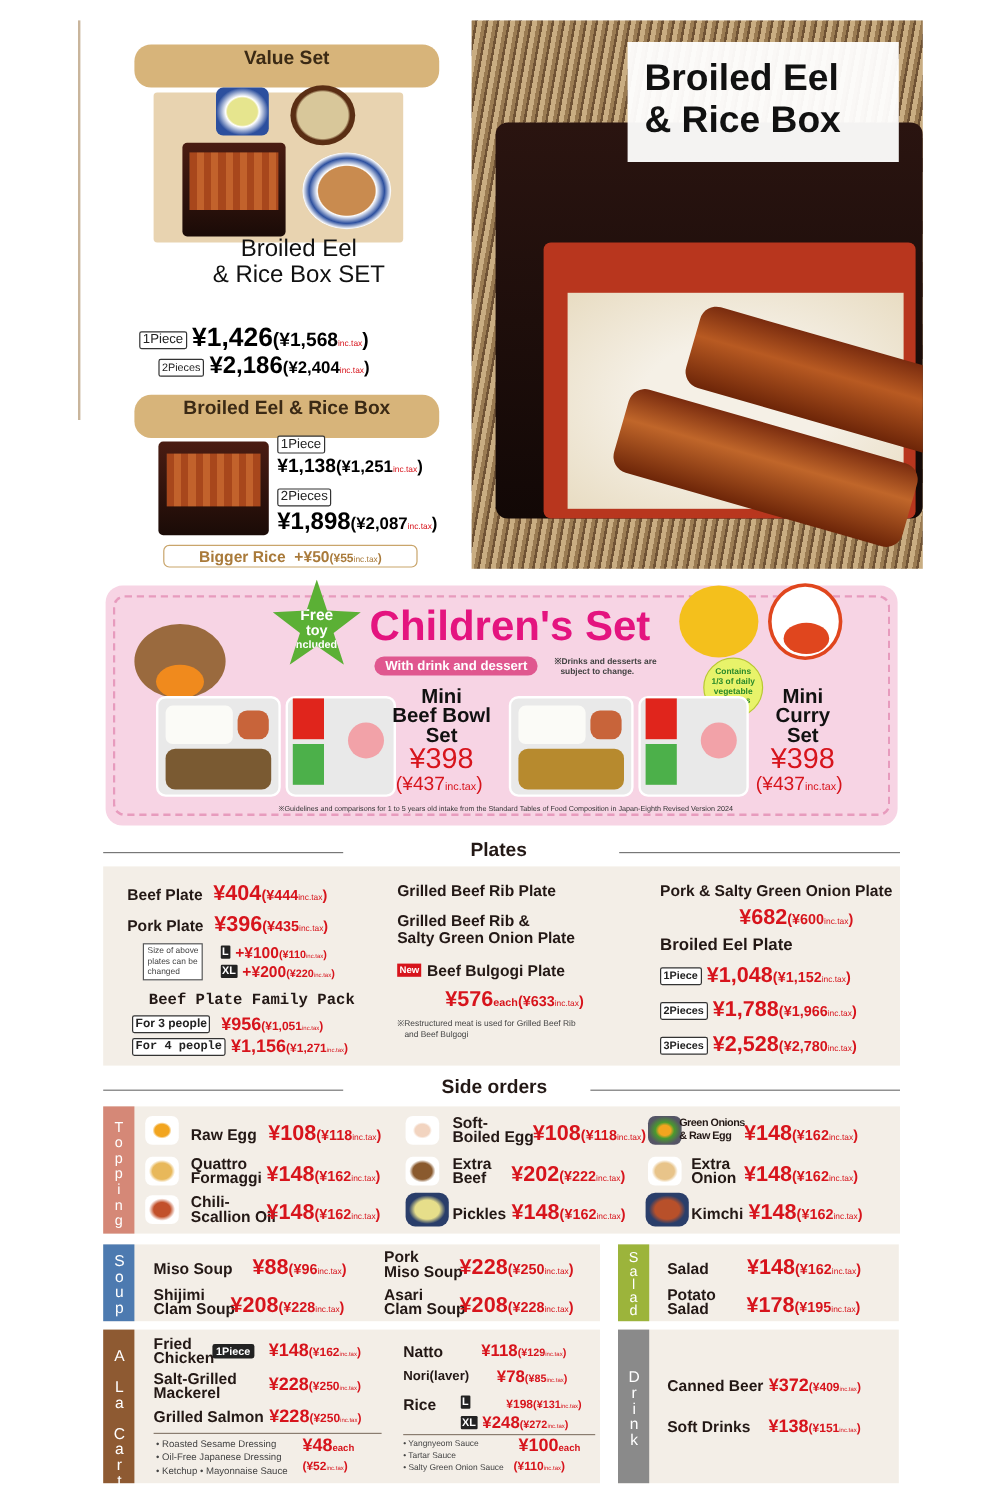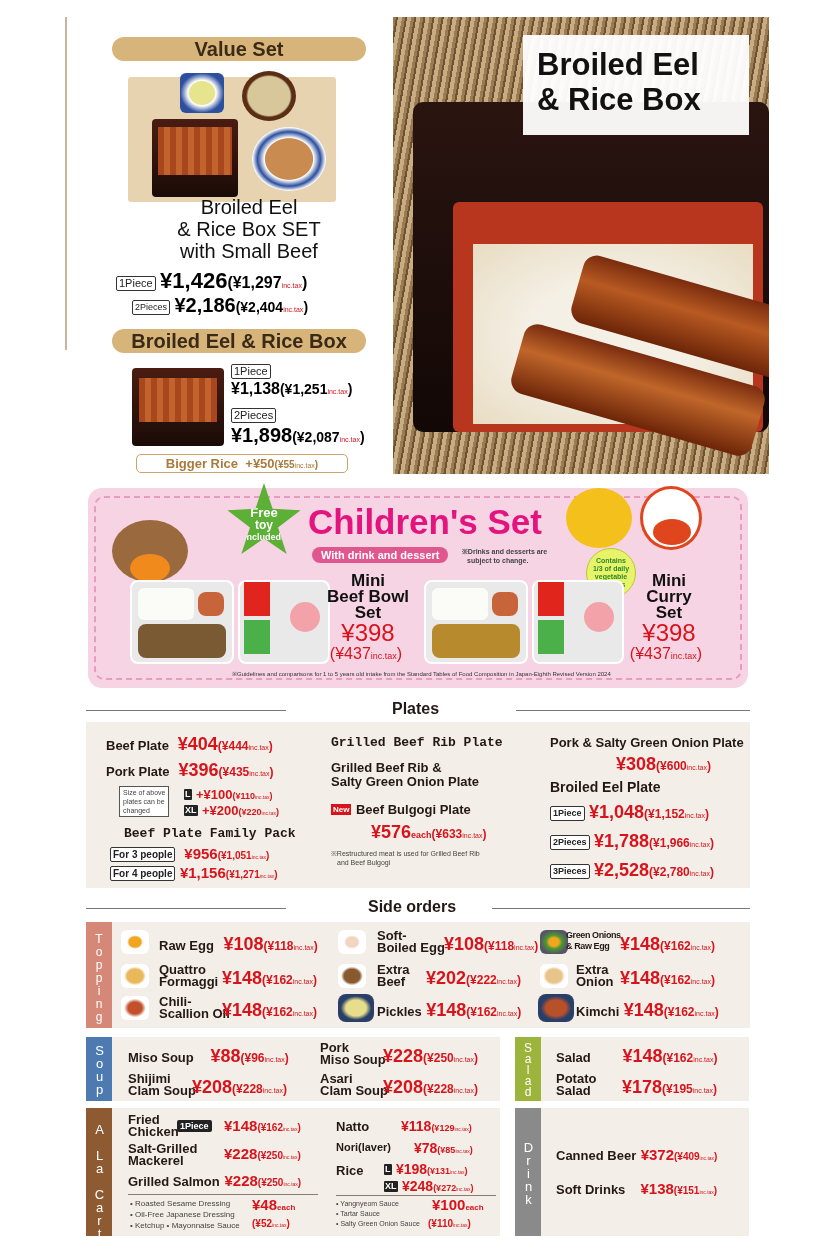--- a/index.html
+++ b/index.html
@@ -1,19 +1,19 @@
 <!DOCTYPE html>
 <html><head>
 <meta charset="utf-8">
 <style>
 *{box-sizing:border-box;margin:0;padding:0}
 body{width:835px;height:1255px;background:#fff;font-family:"Liberation Sans",sans-serif;color:#231815;position:relative;overflow:hidden}
 .abs{position:absolute}
 .vline{left:65px;top:17px;width:2px;height:333px;background:#c9b59c}
-.pill{background:#d7b47a;border-radius:14px;text-align:center;font-weight:bold;font-size:20px;color:#3b2a15;height:24px;line-height:24px}
+.pill{background:#d7b47a;border-radius:14px;text-align:center;font-weight:bold;font-size:16px;color:#3b2a15;height:36px;line-height:24px}
 .red{color:#d7141c}
 .price{color:#000000;font-weight:bold}
 .inc{font-size:7px;font-weight:normal}
 .tag{display:inline-block;border:1px solid #333;border-radius:2px;font-size:11px;padding:0 2px;line-height:13px;color:#222;background:#fff;vertical-align:middle}
 .tray{background:#e8d3b0;border-radius:3px}
 .box{background:linear-gradient(#4a1c12,#1a0b07);border-radius:4px}
 .eelfill{background:repeating-linear-gradient(90deg,#a8471c 0 6px,#c2622c 6px 12px)}
 .bowl-blue{border-radius:50%;background:radial-gradient(#c98b4f 45%,#fff 47%,#2c4f9e 60%,#fff 70%,#2c4f9e 80%)}
 .miso{border-radius:50%;background:radial-gradient(#d8c79a 55%,#5a2e14 60%)}
 .photo{left:393px;top:17px;width:376px;height:457px;background:repeating-linear-gradient(100deg,#9a7b52 0 3px,#6f5234 3px 5px,#c9ad82 5px 9px);overflow:hidden}
@@ -58,25 +58,24 @@
   <div class="abs" style="left:52px;top:-4px;width:44px;height:40px;border-radius:6px;background:radial-gradient(#e6e58e 40%,#fff 45%,#2c4f9e 70%);"></div>
   <div class="abs miso" style="left:114px;top:-6px;width:54px;height:50px;"></div>
   <div class="abs box" style="left:24px;top:42px;width:86px;height:78px;">
     <div class="abs eelfill" style="left:6px;top:8px;width:74px;height:48px;"></div>
   </div>
   <div class="abs bowl-blue" style="left:124px;top:50px;width:74px;height:64px;"></div>
 </div>
 <div class="abs" style="left:120px;top:196px;width:258px;text-align:center;font-size:20px;line-height:22px;color:#111;">
   <div>Broiled Eel</div>
   <div>&amp; Rice Box SET</div>
-  <div>with Small Beef</div>
 </div>
 <div class="abs" style="left:116px;top:268px;white-space:nowrap;">
   <span class="tag">1Piece</span>
-  <span class="price" style="font-size:22px;">¥1,426</span><span class="price" style="font-size:16px;">(¥1,297</span><span class="red inc">inc.tax</span><span class="price" style="font-size:16px;">)</span>
+  <span class="price" style="font-size:22px;">¥1,426</span><span class="price" style="font-size:16px;">(¥1,568</span><span class="red inc">inc.tax</span><span class="price" style="font-size:16px;">)</span>
 </div>
 <div class="abs" style="left:132px;top:294px;white-space:nowrap;">
   <span class="tag" style="font-size:9px;">2Pieces</span>
   <span class="price" style="font-size:20px;">¥2,186</span><span class="price" style="font-size:14px;">(¥2,404</span><span class="red inc">inc.tax</span><span class="price" style="font-size:14px;">)</span>
 </div>
 
 <div class="abs pill" style="left:112px;top:329px;width:254px;">Broiled Eel &amp; Rice Box</div>
 <div class="abs box" style="left:132px;top:368px;width:92px;height:78px;">
   <div class="abs eelfill" style="left:7px;top:10px;width:78px;height:44px;"></div>
 </div>
@@ -200,44 +199,44 @@
 <div class="row" style="left:184px;top:801px;">
   <span class="lx">XL</span>
   <span class="sub" style="font-size:13px;">+¥200</span><span class="sub" style="font-size:9px;">(¥220</span><span class="red inc" style="font-size:5px;">inc.tax</span><span class="sub" style="font-size:9px;">)</span>
 </div>
 <div class="row nm" style="left:124px;top:826px;font-family:Liberation Mono, monospace;">Beef Plate Family Pack</div>
 <div class="row" style="left:110px;top:845px;">
   <span class="tag" style="font-size:10px;">For 3 people</span>&nbsp;
   <span class="sub" style="font-size:15px;">¥956</span><span class="sub" style="font-size:10px;">(¥1,051</span><span class="red inc" style="font-size:5px;">inc.tax</span><span class="sub" style="font-size:10px;">)</span>
 </div>
 <div class="row" style="left:110px;top:864px;">
-  <span class="tag" style="font-size:10px;">For 4 people</span>
+  <span class="tag" style="font-size:10px;font-family:Liberation Mono, monospace;">For 4 people</span>
   <span class="sub" style="font-size:15px;">¥1,156</span><span class="sub" style="font-size:10px;">(¥1,271</span><span class="red inc" style="font-size:5px;">inc.tax</span><span class="sub" style="font-size:10px;">)</span>
 </div>
 
-<div class="row nm" style="left:331px;top:735px;font-family:Liberation Mono, monospace;">Grilled Beef Rib Plate</div>
+<div class="row nm" style="left:331px;top:735px;">Grilled Beef Rib Plate</div>
 <div class="abs nm" style="left:331px;top:761px;line-height:14px;">
   <div>Grilled Beef Rib &amp;</div>
   <div>Salty Green Onion Plate</div>
 </div>
 <div class="row" style="left:331px;top:800px;">
   <span style="display:inline-block;background:#d7141c;color:#fff;font-size:8px;padding:1px 2px;vertical-align:middle;">New</span>
   <span class="nm">Beef Bulgogi Plate</span>
 </div>
 <div class="row" style="left:371px;top:822px;">
   <span class="pr">¥576</span><span class="sub" style="font-size:9px;">each</span><span class="sub">(¥633</span><span class="red inc">inc.tax</span><span class="sub">)</span>
 </div>
 <div class="abs note" style="left:331px;top:849px;">
   <div>※Restructured meat is used for Grilled Beef Rib</div>
   <div style="padding-left:6px;">and Beef Bulgogi</div>
 </div>
 
 <div class="row nm" style="left:550px;top:735px;">Pork &amp; Salty Green Onion Plate</div>
 <div class="row" style="left:616px;top:754px;">
-  <span class="pr">¥308</span><span class="sub">(¥600</span><span class="red inc">inc.tax</span><span class="sub">)</span>
+  <span class="pr">¥682</span><span class="sub">(¥600</span><span class="red inc">inc.tax</span><span class="sub">)</span>
 </div>
 <div class="row nm" style="left:550px;top:779px;font-size:14px;">Broiled Eel Plate</div>
 <div class="row" style="left:550px;top:802px;">
   <span class="tag" style="font-size:9px;">1Piece</span>
   <span class="pr">¥1,048</span><span class="sub">(¥1,152</span><span class="red inc">inc.tax</span><span class="sub">)</span>
 </div>
 <div class="row" style="left:550px;top:831px;">
   <span class="tag" style="font-size:9px;">2Pieces</span>
   <span class="pr">¥1,788</span><span class="sub">(¥1,966</span><span class="red inc">inc.tax</span><span class="sub">)</span>
 </div>
@@ -407,21 +406,21 @@
 <div class="row" style="left:401px;top:1117px;">
   <span class="sub" style="font-size:14px;">¥118</span><span class="sub" style="font-size:9px;">(¥129</span><span class="red inc" style="font-size:5px;">inc.tax</span><span class="sub" style="font-size:9px;">)</span>
 </div>
 <div class="row" style="left:336px;top:1141px;font-size:11px;">Nori(laver)</div>
 <div class="row" style="left:414px;top:1139px;">
   <span class="sub" style="font-size:14px;">¥78</span><span class="sub" style="font-size:9px;">(¥85</span><span class="red inc" style="font-size:5px;">inc.tax</span><span class="sub" style="font-size:9px;">)</span>
 </div>
 <div class="row nm" style="left:336px;top:1163px;">Rice</div>
 <div class="row" style="left:384px;top:1160px;">
   <span class="lx">L</span>
-  <span class="sub" style="font-size:14px;">¥198</span><span class="sub" style="font-size:9px;">(¥131</span><span class="red inc" style="font-size:5px;">inc.tax</span><span class="sub" style="font-size:9px;">)</span>
+  <span class="sub" style="font-size:10px;margin-left:26px;">¥198</span><span class="sub" style="font-size:9px;">(¥131</span><span class="red inc" style="font-size:5px;">inc.tax</span><span class="sub" style="font-size:9px;">)</span>
 </div>
 <div class="row" style="left:384px;top:1177px;">
   <span class="lx">XL</span>
   <span class="sub" style="font-size:14px;">¥248</span><span class="sub" style="font-size:9px;">(¥272</span><span class="red inc" style="font-size:5px;">inc.tax</span><span class="sub" style="font-size:9px;">)</span>
 </div>
 <div class="abs" style="left:336px;top:1195px;width:160px;height:1px;background:#8a7d70;"></div>
 <div class="abs note" style="left:336px;top:1199px;font-size:7px;line-height:10px;">
   <div>• Yangnyeom Sauce</div>
   <div>• Tartar Sauce</div>
   <div>• Salty Green Onion Sauce</div>

